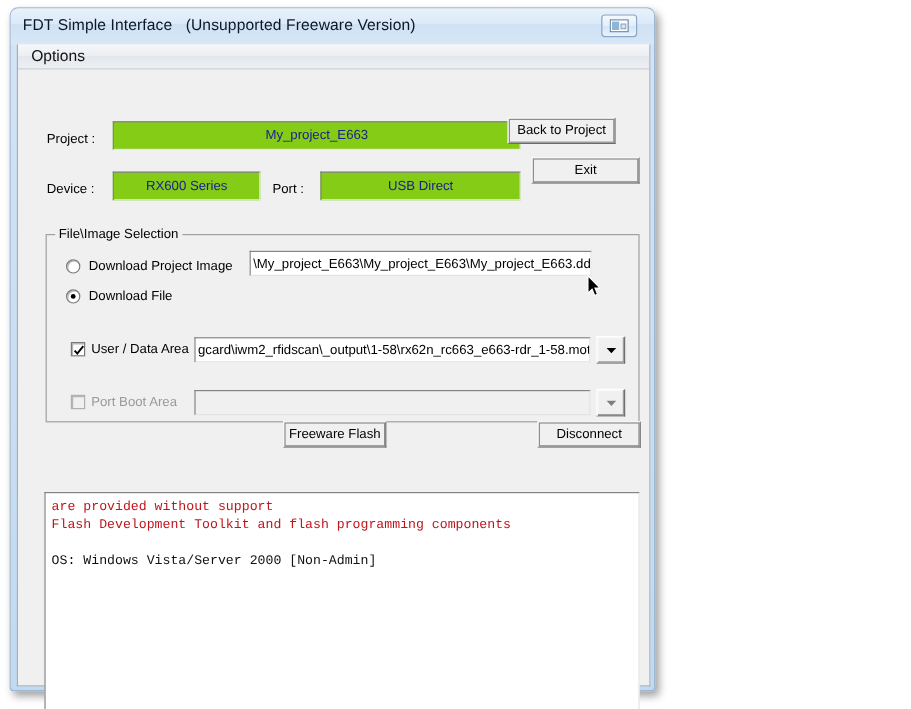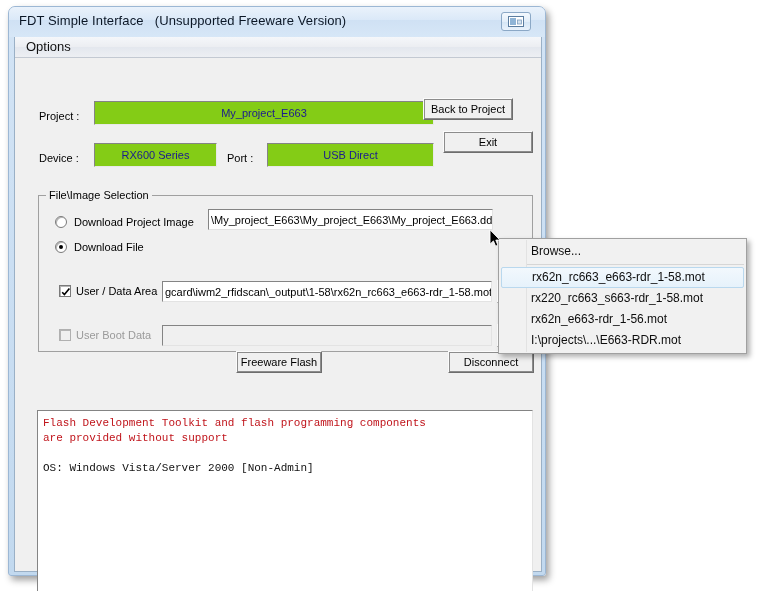--- a/index.html
+++ b/index.html
@@ -370,55 +370,45 @@
           <div class="tb" style="left:123px; top:85px; width:330px; height:21px;">gcard\iwm2_rfidscan\_output\1-58\rx62n_rc663_e663-rdr_1-58.mot</div>
           <div class="btn flat" style="left:458px; top:84px; width:24px; height:23px;">
             <span>
               <svg width="9" height="6" viewBox="0 0 9 6">
                   <path d="M0.5 1 L8.5 1 L4.5 5.3 Z" fill="#000"></path>
                 </svg>
             </span>
           </div>
 
           <div class="cbx dis" style="left:20px; top:133px;"></div>
-          <div class="lbl dis" style="left:37px; top:133px;">User Boot Data</div>
+          <div class="lbl dis" style="left:37px; top:133px;">Port Boot Area</div>
           <div class="tb disabled" style="left:123px; top:129px; width:330px; height:21px;"></div>
           <div class="btn flat" style="left:458px; top:128px; width:24px; height:23px;">
             <span>
               <svg width="9" height="6" viewBox="0 0 9 6">
                   <path d="M0.5 1 L8.5 1 L4.5 5.3 Z" fill="#7f7f7f"></path>
                 </svg>
             </span>
           </div>
         </div>
 
         <div class="btn" style="left:221px; top:293px; width:86px; height:22px;">Freeware Flash</div>
         <div class="btn" style="left:433px; top:293px; width:86px; height:22px;">Disconnect</div>
 
         <div class="logbox" style="left:22px; top:352px; width:496px; height:192px;">
+          <div class="logline warn">are provided without support</div>
           <div class="logline warn">Flash Development Toolkit and flash programming components</div>
-          <div class="logline warn">are provided without support</div>
           <div class="logline blank">&nbsp;</div>
           <div class="logline info">OS: Windows Vista/Server 2000 [Non-Admin]</div>
         </div>
 
       </div>
     </div>
   </div>
 
-  <div class="menu-popup">
-    <div class="menu-gutter"></div>
-
-    <div class="menu-row">Browse...</div>
-    <div class="menu-sep"></div>
-    <div class="menu-row sel">rx62n_rc663_e663-rdr_1-58.mot</div>
-    <div class="menu-row">rx220_rc663_s663-rdr_1-58.mot</div>
-    <div class="menu-row">rx62n_e663-rdr_1-56.mot</div>
-    <div class="menu-row">I:\projects\...\E663-RDR.mot</div>
-  </div>
 
   <div class="cursor">
     <svg width="12" height="19" viewBox="0 0 12 19">
       <path d="M1 0.8 L1 15.2 L4.4 11.9 L6.6 17.2 L8.9 16.2 L6.8 11.1 L11.0 11.1 Z" fill="#000000" stroke="#ffffff" stroke-width="0.9"></path>
     </svg>
   </div>
 
 </div>
 
 </body></html>

